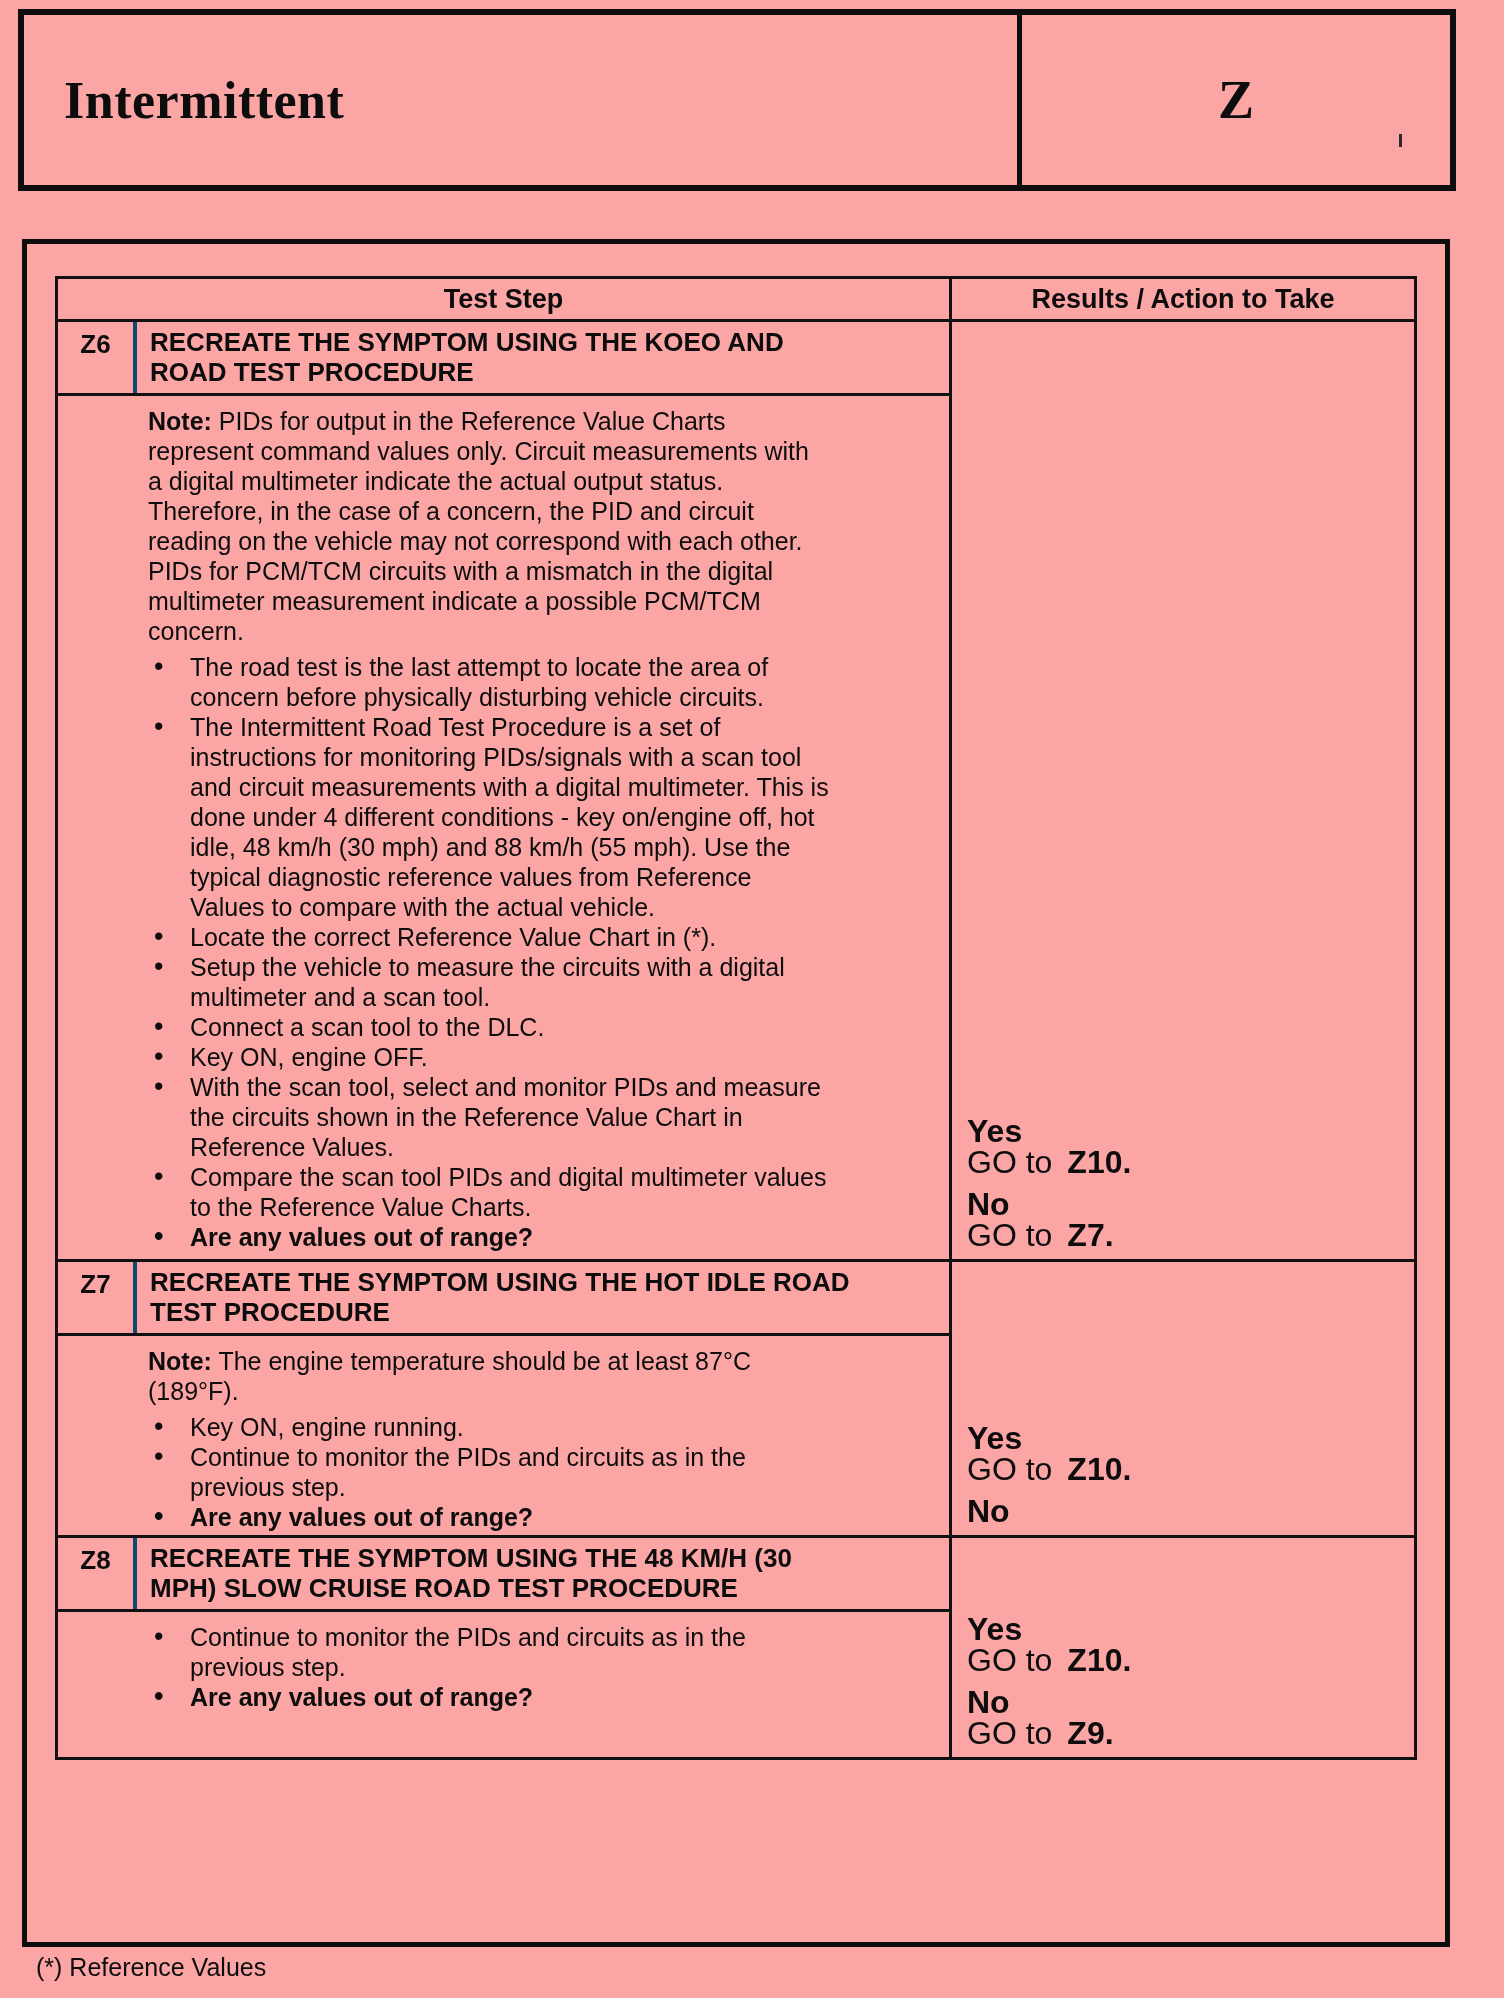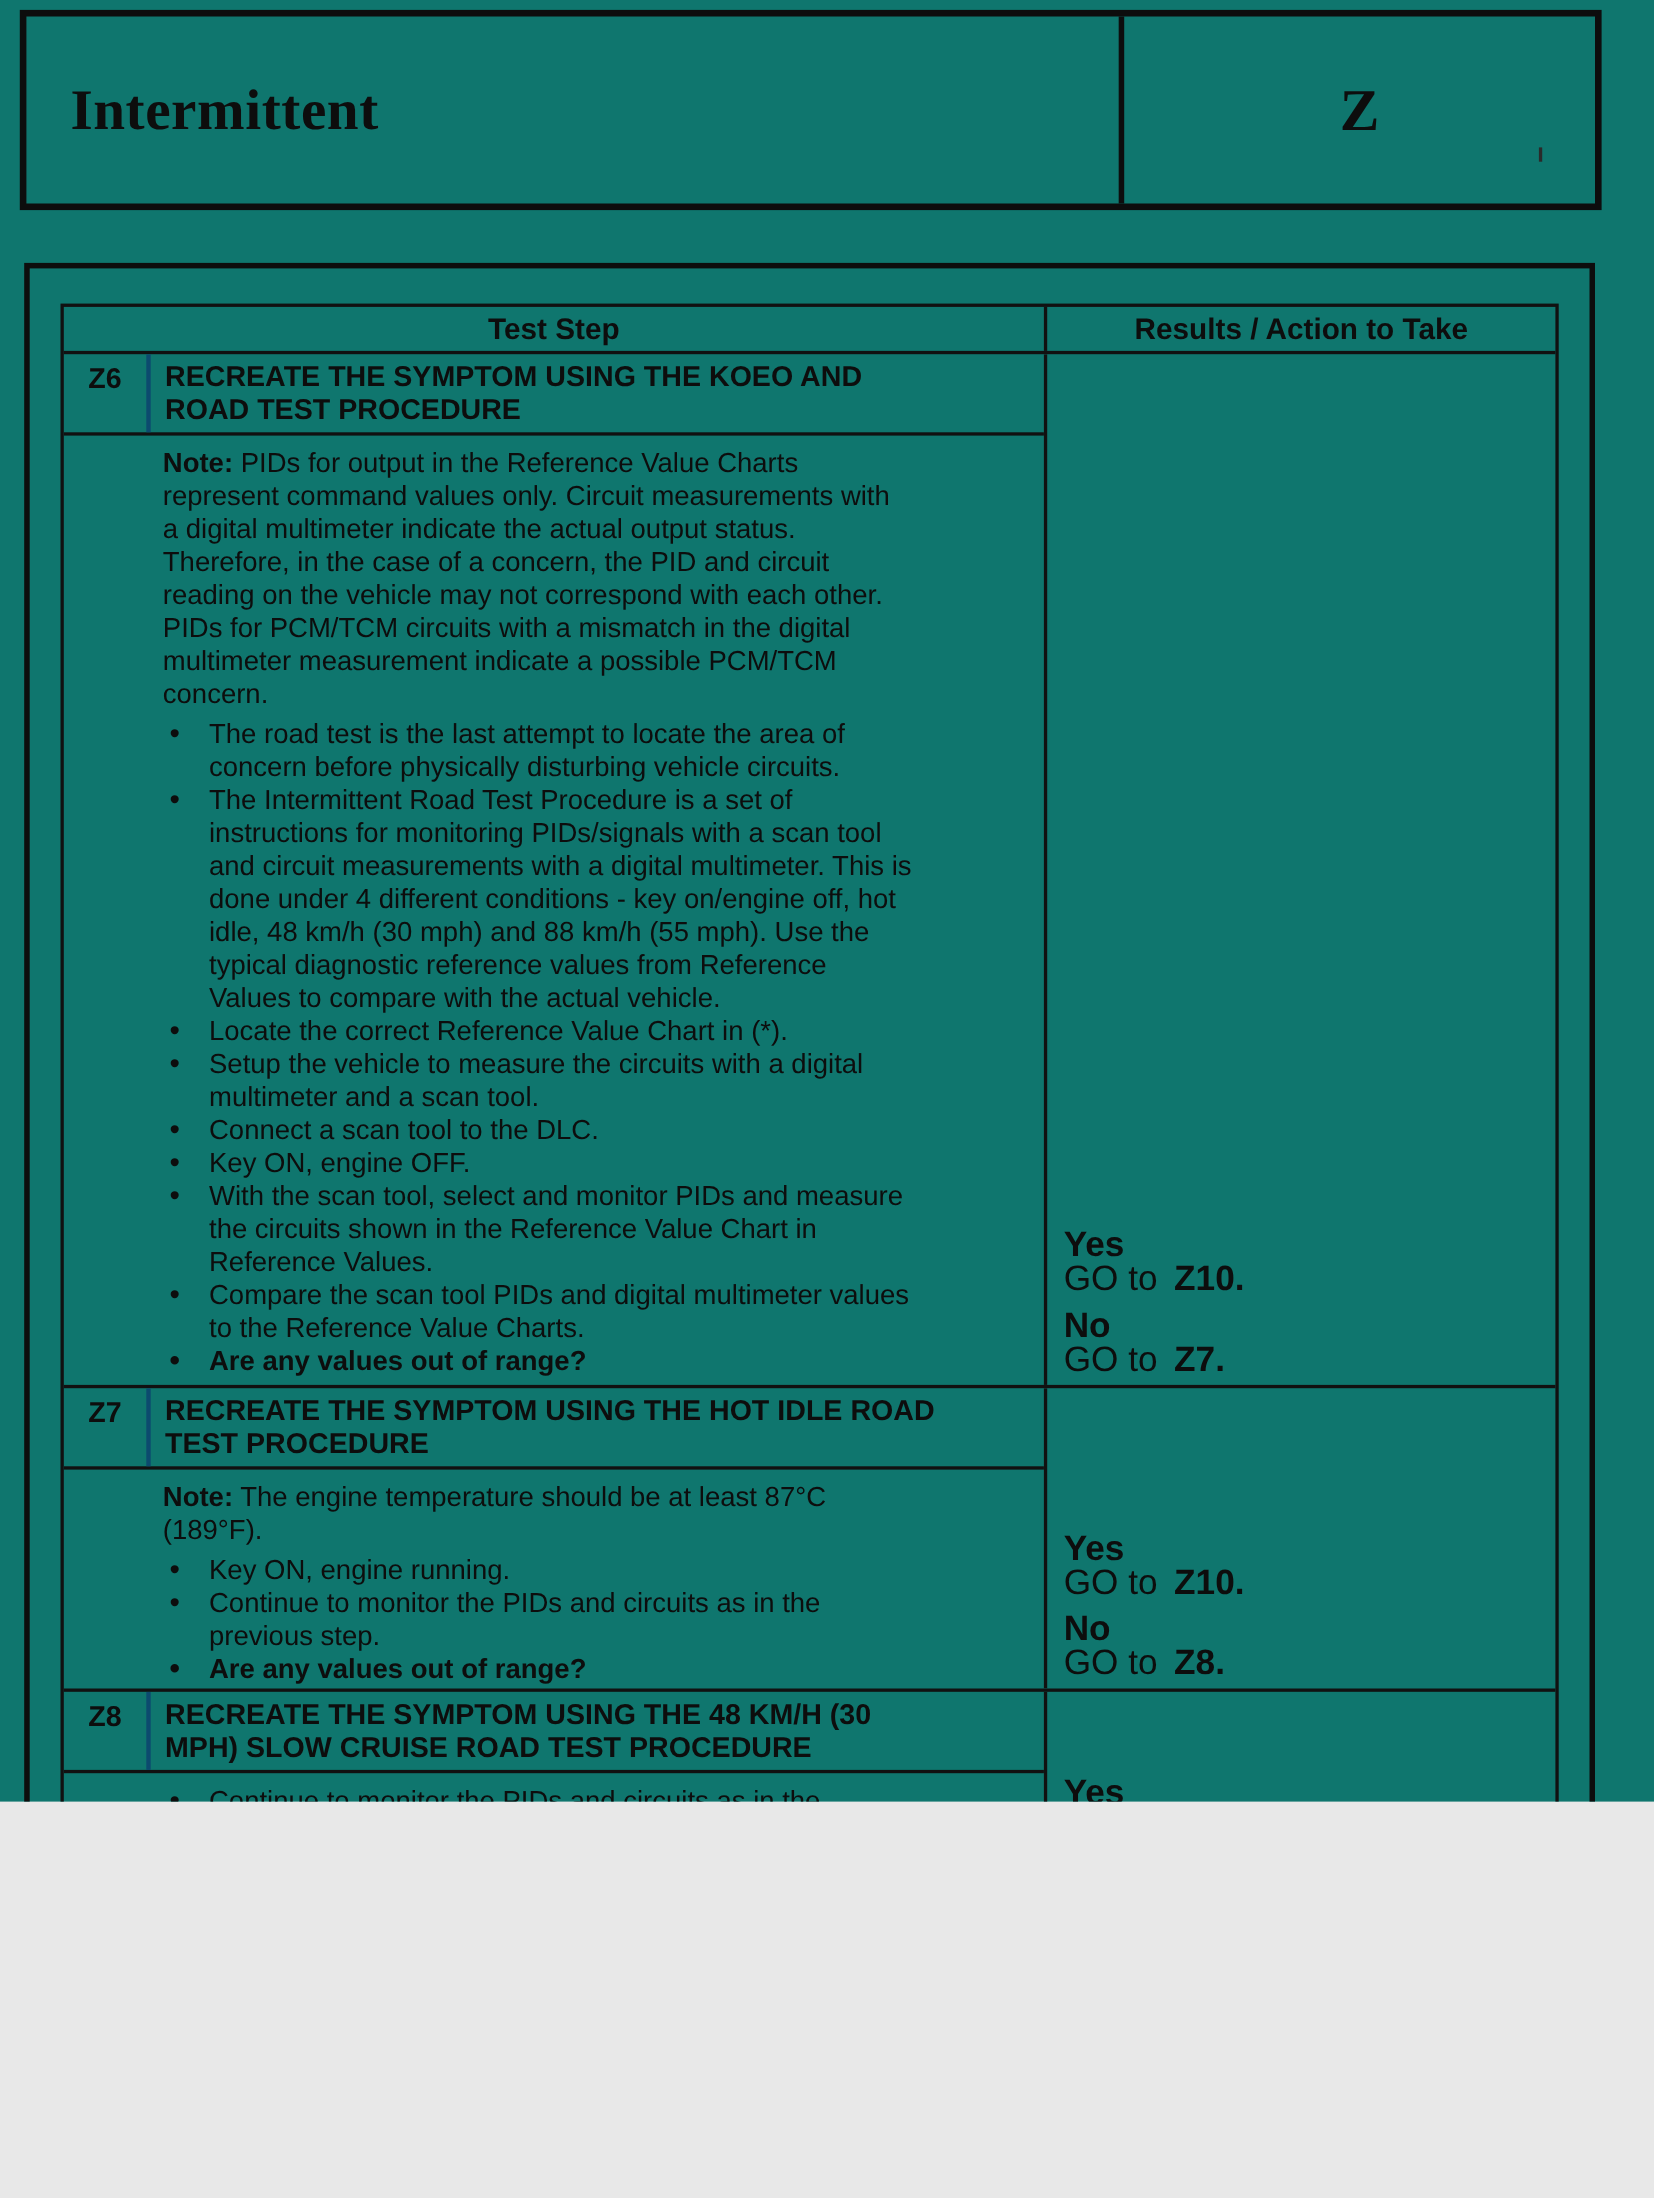--- a/index.html
+++ b/index.html
@@ -1,17 +1,17 @@
 <!DOCTYPE html>
 <html><head>
 <meta charset="utf-8">
 <style>
   html,body { margin:0; padding:0; background:#e8e8e8; }
   .page {
-    position:relative; width:1504px; height:1638px; background:#0f766e;
+    position:relative; width:1504px; height:1998px; background:#fca5a5;
     font-family:"Liberation Sans", sans-serif; color:#0d0d0d; overflow:hidden;
     margin:0 auto;
   }
 
   
   .header-box {
     position:absolute; left:18px; top:9px; width:1426px; height:170px;
     border:6px solid #0d0d0d; display:flex;
   }
   .header-left {
@@ -167,21 +167,20 @@
           </ul>
         </div>
       </div>
       <div class="step-right">
         <div class="res">
           <div class="res-answer">Yes</div>
           <div class="res-action"><span>GO to</span><span class="res-target">Z10.</span></div>
         </div>
         <div class="res">
           <div class="res-answer">No</div>
-          <div class="res-action"><span>GO to</span><span class="res-target">Z8.</span></div>
         </div>
       </div>
     </div>
 
     <div class="step-block" style="height:219px">
       <div class="step-left">
         <div class="step-header">
           <div class="step-num">Z8</div>
           <div class="step-title">RECREATE THE SYMPTOM USING THE 48 KM/H (30
 MPH) SLOW CRUISE ROAD TEST PROCEDURE</div>

